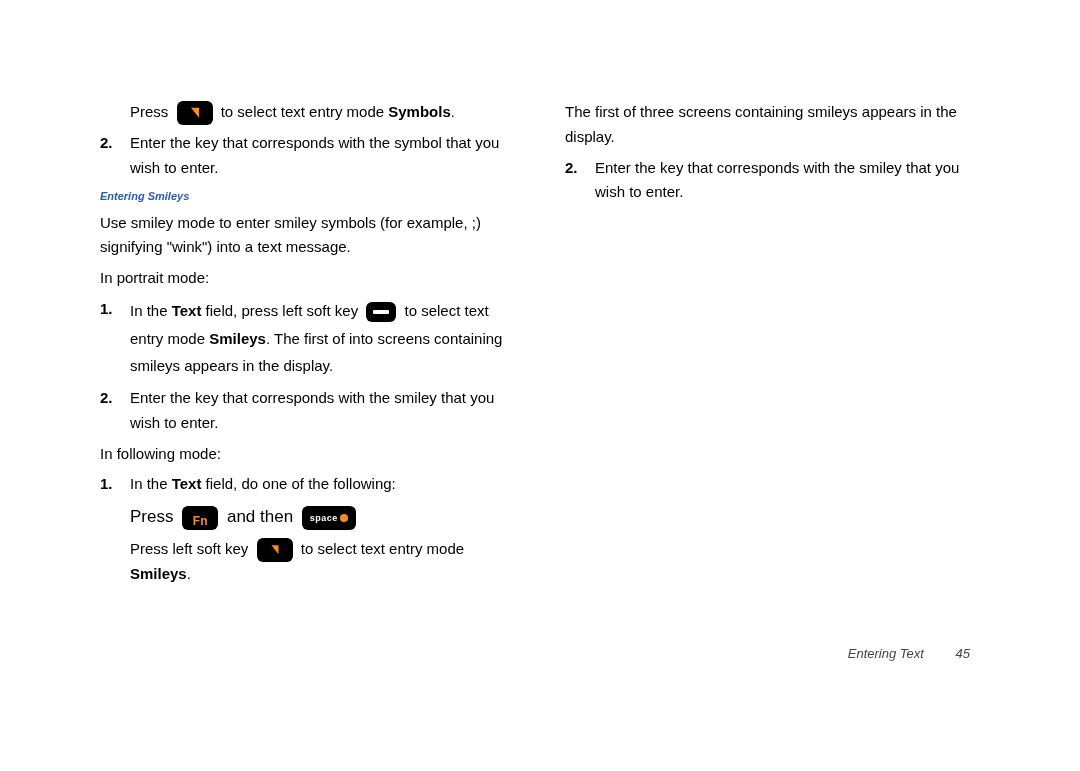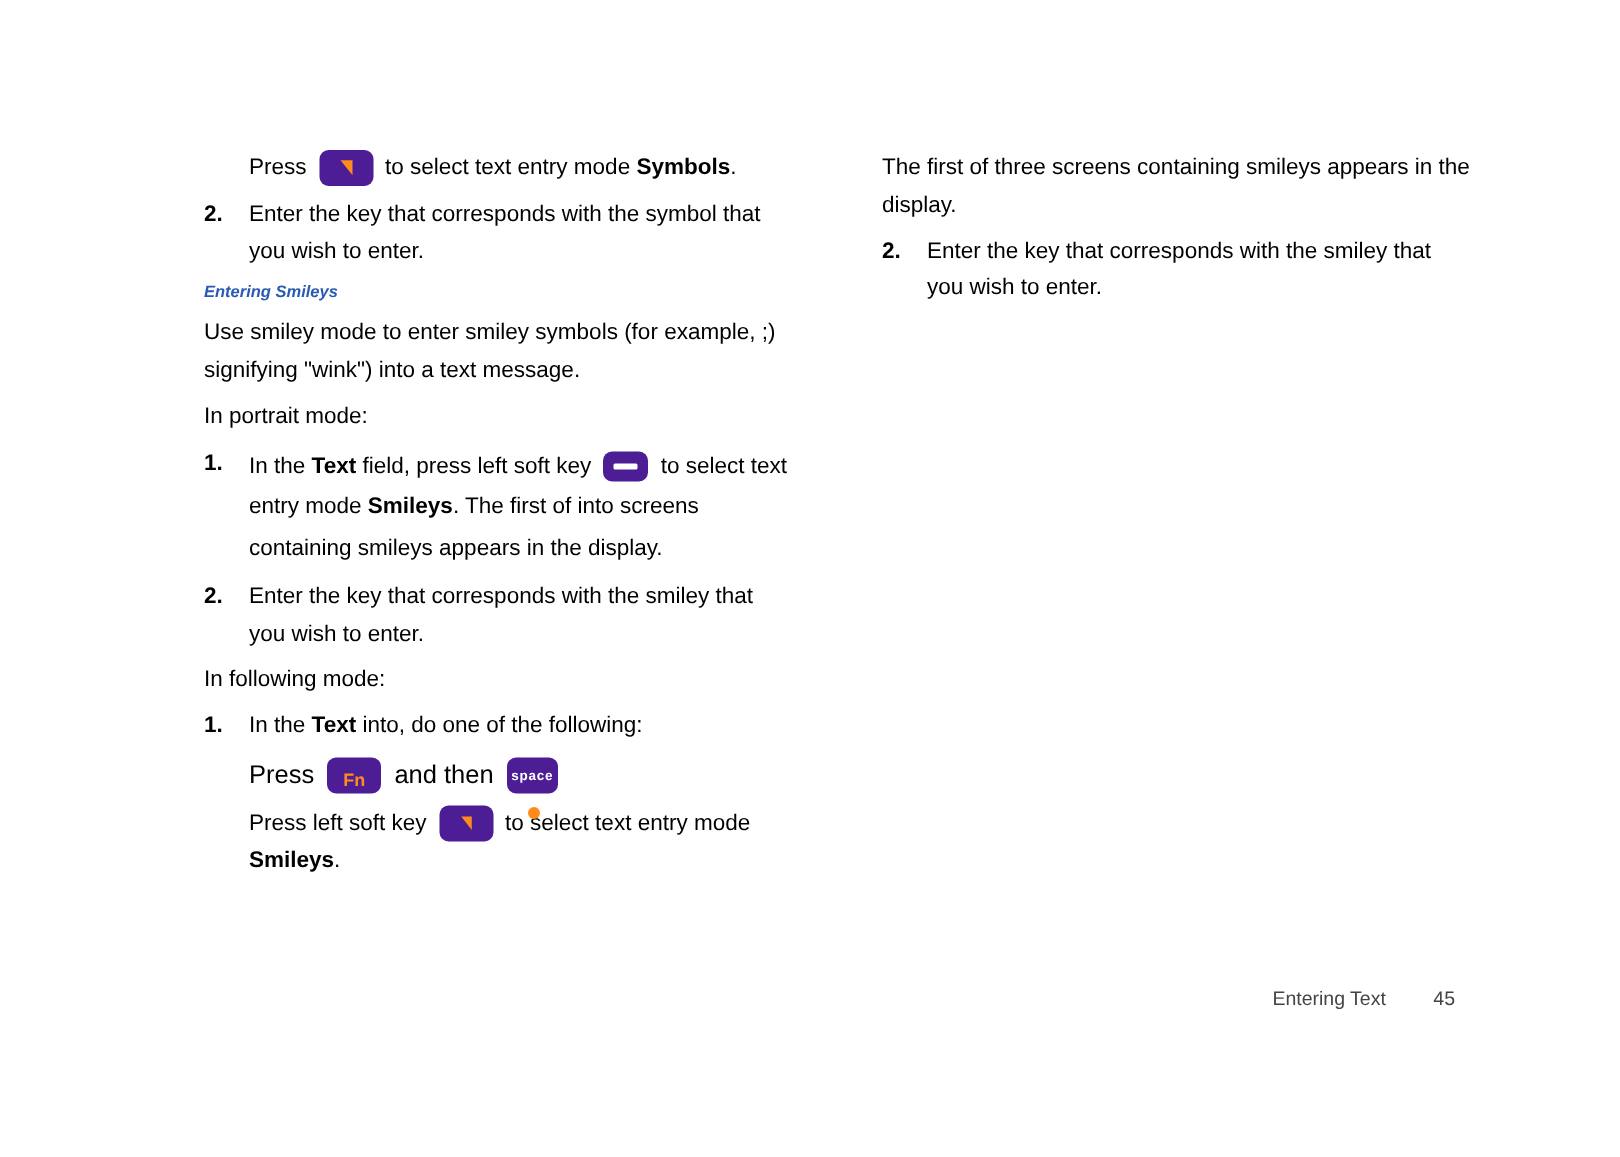--- a/index.html
+++ b/index.html
@@ -6,21 +6,20 @@
   html, body { width: 1080px; height: 771px; background: #fff; font-family: Arial, Helvetica, sans-serif; color: #000; }
   .page {
     position: relative;
     width: 1080px;
     height: 771px;
     padding: 100px 100px 40px 100px;
   }
   .columns {
     display: flex;
     gap: 60px;
-    margin-left: 36px;
   }
   .col {
     width: 405px;
     font-size: 15px;
     line-height: 1.65;
   }
   .col p { margin-bottom: 6px; }
   .ol-item {
     display: flex;
     margin-bottom: 6px;
@@ -35,31 +34,31 @@
     color: #2a5bb3;
     font-weight: bold;
     font-style: italic;
     font-size: 11px;
     margin: 6px 0 6px 0;
   }
   .bold { font-weight: bold; }
   .key-icon {
     display: inline-block;
     vertical-align: middle;
-    background: #4c1d95;
+    background: #000000;
     border-radius: 6px;
     color: #ff8c1a;
     text-align: center;
     font-weight: bold;
     position: relative;
     margin: 0 4px;
   }
   .key-big { width: 36px; height: 24px; }
   .key-sm  { width: 30px; height: 20px; }
-  .key-space { width: 34px; height: 24px; font-size: 9px; line-height: 24px; letter-spacing: 0.5px; }
+  .key-space { width: 54px; height: 24px; font-size: 9px; line-height: 24px; letter-spacing: 0.5px; }
   .fn-label { font-size: 12px; line-height: 24px; }
   .orange-tri {
     position: absolute; left: 50%; top: 50%; transform: translate(-50%,-52%);
     width: 0; height: 0;
     border-left: 8px solid transparent;
     border-top: 10px solid #ff8c1a;
   }
   .orange-tri-sm {
     position: absolute; left: 50%; top: 50%; transform: translate(-50%,-52%);
     width: 0; height: 0;
@@ -71,23 +70,24 @@
     width: 16px; height: 4px; background: #fff; border-radius: 1px;
   }
   .space-dot {
     display:inline-block; width:8px; height:8px; border-radius:50%;
     background:#ff8c1a; vertical-align: middle; margin-left:2px;
   }
   .indent-sub { padding-left: 30px; margin-bottom: 6px; }
   .footer {
     position: absolute;
     right: 110px;
-    bottom: 98px;
+    bottom: 110px;
     font-size: 13px;
     color: #444;
+    font-style: italic;
   }
   .pn { margin-left: 28px; }
   .big-text { font-size: 17px; }
 </style>
 </head>
 <body>
 
 <div class="page">
   <div class="columns">
 
@@ -122,21 +122,21 @@
       <div class="ol-item">
         <div class="ol-num">2.</div>
         <div class="ol-body">Enter the key that corresponds with the smiley that you wish to enter.</div>
       </div>
 
       <p>In following mode:</p>
 
       <div class="ol-item">
         <div class="ol-num">1.</div>
         <div class="ol-body">
-          <span>In the </span><span class="bold">Text</span><span> into, do one of the following:</span>
+          <span>In the </span><span class="bold">Text</span><span> field, do one of the following:</span>
         </div>
       </div>
 
       <p class="indent-sub big-text">
         <span>Press </span>
         <span class="key-icon key-big"><span class="fn-label">Fn</span></span>
         <span> and then </span>
         <span class="key-icon key-space"><span style="color:#fff;">space</span><span class="space-dot"></span></span>
       </p>
 

